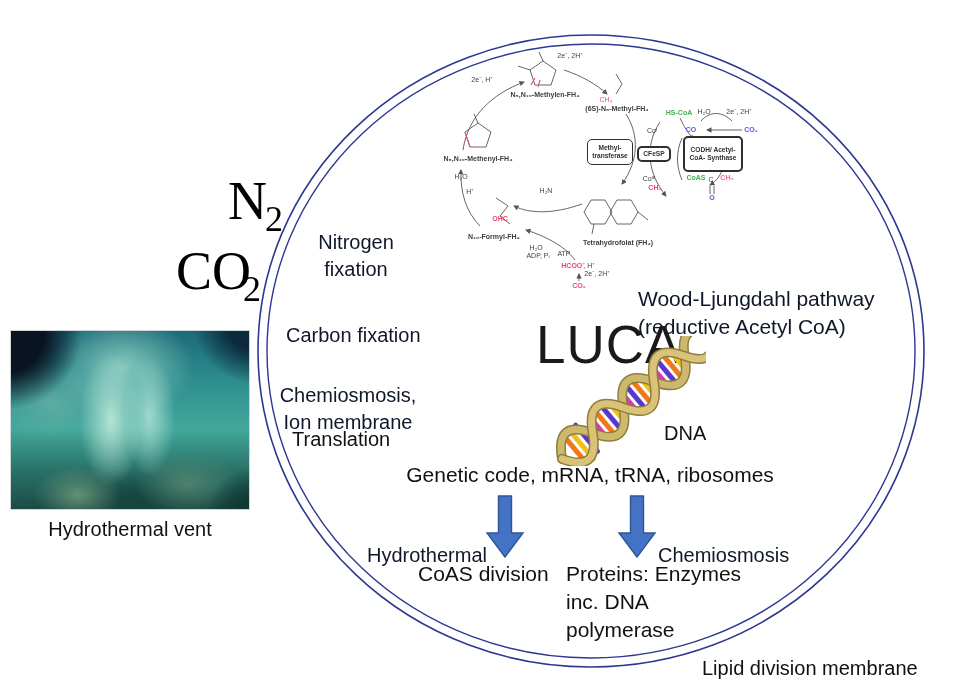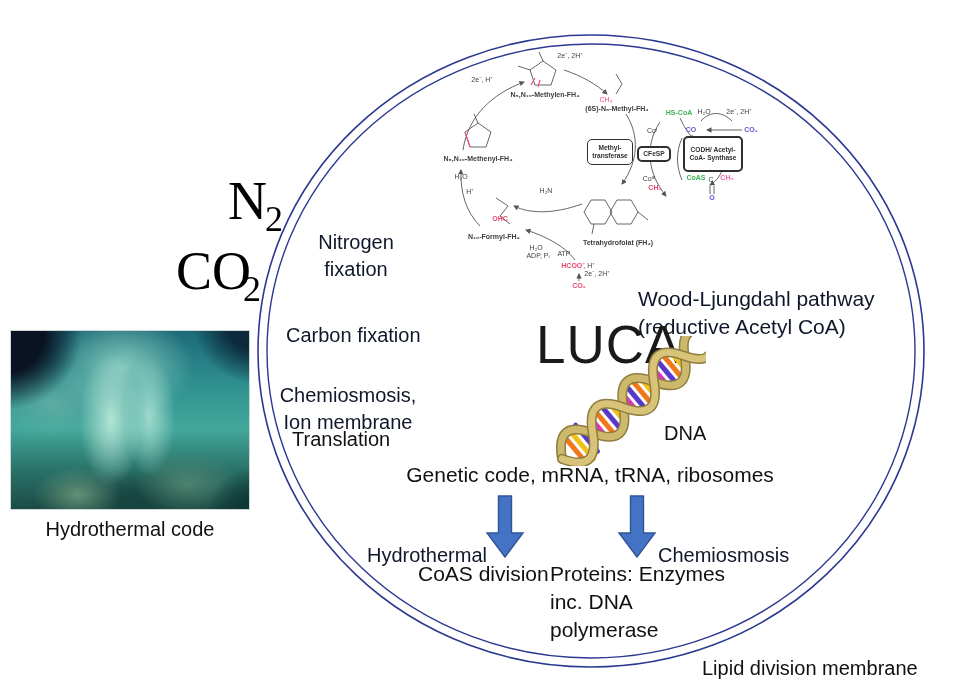--- a/index.html
+++ b/index.html
@@ -43,21 +43,21 @@
 
 <svg class="abs" style="left:0;top:0" width="960" height="696" viewBox="0 0 960 696">
   <ellipse cx="591" cy="351" rx="333" ry="316" fill="none" stroke="#2B3990" stroke-width="1.6"></ellipse>
   <ellipse cx="591" cy="351" rx="324" ry="307" fill="none" stroke="#2B3990" stroke-width="1.4"></ellipse>
 </svg>
 
 <div class="abs mol" style="left:228px;top:176px"><span>N</span><span class="sub">2</span></div>
 <div class="abs mol" style="left:176px;top:246px"><span>CO</span><span class="sub" style="margin-left:-8px">2</span></div>
 
 <div class="abs vent"></div>
-<div class="abs t20 center" style="left:10px;top:516px;width:240px">Hydrothermal code</div>
+<div class="abs t20 center" style="left:10px;top:516px;width:240px">Hydrothermal vent</div>
 
 <div class="abs t20 blue center" style="left:300px;top:197px;width:112px">Nitrogen fixation</div>
 <div class="abs t20 blue" style="left:286px;top:290px">Carbon fixation</div>
 <div class="abs t20 blue center" style="left:272px;top:350px;width:152px">Chemiosmosis, Ion membrane</div>
 <div class="abs t20" style="left:292px;top:426px">Translation</div>
 <div class="abs t21 blue" style="left:638px;top:253px;width:248px;line-height:28px">Wood-Ljungdahl pathway (reductive Acetyl CoA)</div>
 
 <div class="abs luca" style="left:536px;top:322px">LUCA</div>
 <div class="abs t20" style="left:664px;top:420px">DNA</div>
 
@@ -90,21 +90,21 @@
 <div class="abs t21 center" style="left:368px;top:461px;width:444px;white-space:nowrap">Genetic code, mRNA, tRNA, ribosomes</div>
 
 <svg class="abs" style="left:480px;top:494px" width="180" height="66" viewBox="0 0 180 66">
   <polygon points="18.5,2 31.5,2 31.5,39 43,39 25,63 7,39 18.5,39" fill="#4472C4" stroke="#2F5597" stroke-width="1.4"></polygon>
   <polygon points="150.5,2 163.5,2 163.5,39 175,39 157,63 139,39 150.5,39" fill="#4472C4" stroke="#2F5597" stroke-width="1.4"></polygon>
 </svg>
 <div class="abs t20 blue" style="left:365px;top:510px;width:122px;text-align:right">Hydrothermal</div>
 <div class="abs t20 blue" style="left:658px;top:510px">Chemiosmosis</div>
 
 <div class="abs t21" style="left:418px;top:560px">CoAS division</div>
-<div class="abs t21" style="left:550px;top:560px;width:188px">Proteins: Enzymes inc. DNA polymerase</div>
+<div class="abs t21" style="left:566px;top:560px;width:188px">Proteins: Enzymes inc. DNA polymerase</div>
 
 <div class="abs t20" style="left:702px;top:655px">Lipid division membrane</div>
 
 <div class="abs pathway">
   <svg width="410" height="258" viewBox="0 0 410 258">
     <defs>
       <marker id="ah" markerWidth="7" markerHeight="7" refX="5" refY="3" orient="auto">
         <path d="M0,0 L6,3 L0,6 z" fill="#555"></path>
       </marker>
     </defs>

